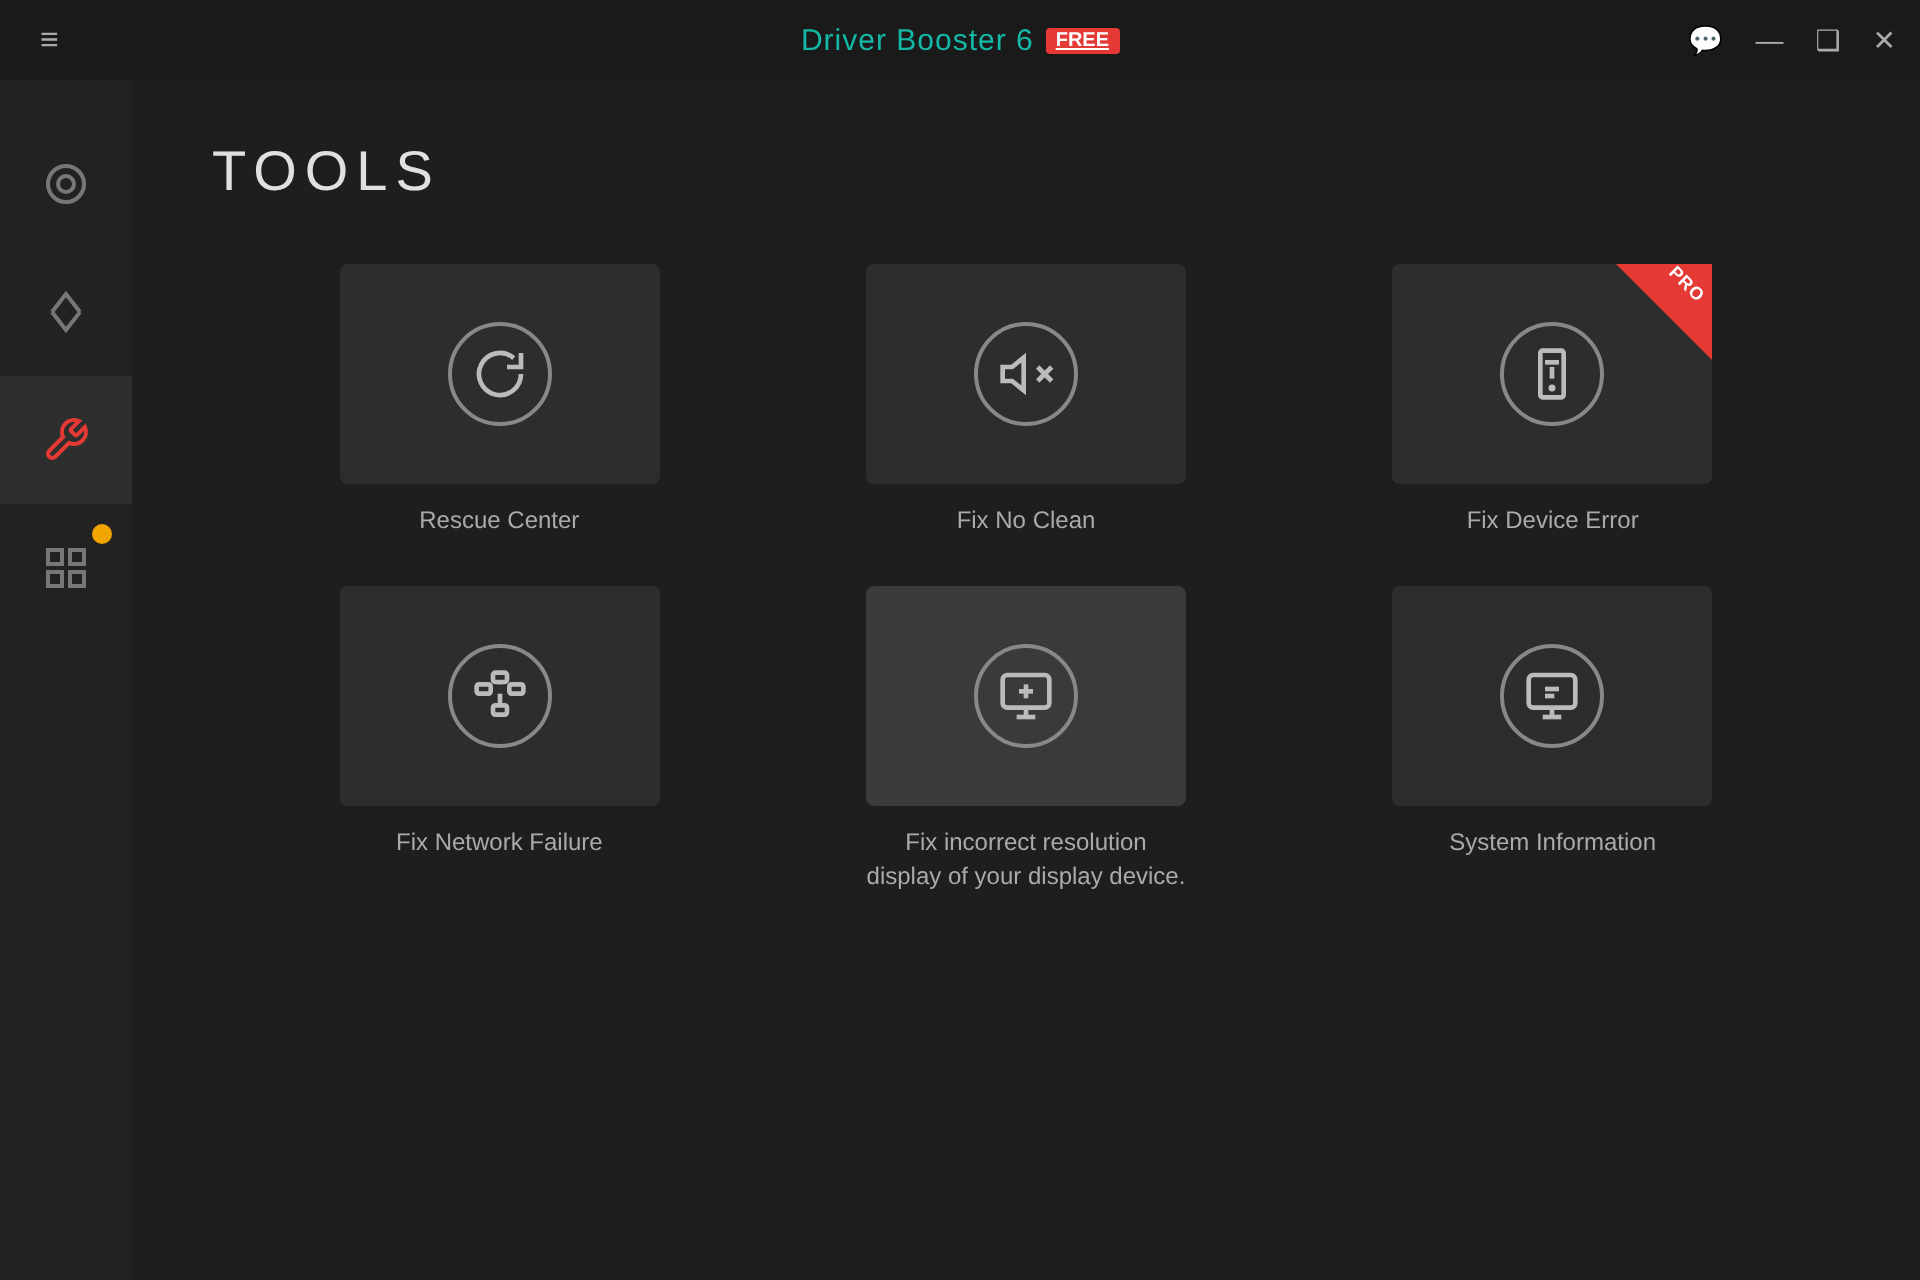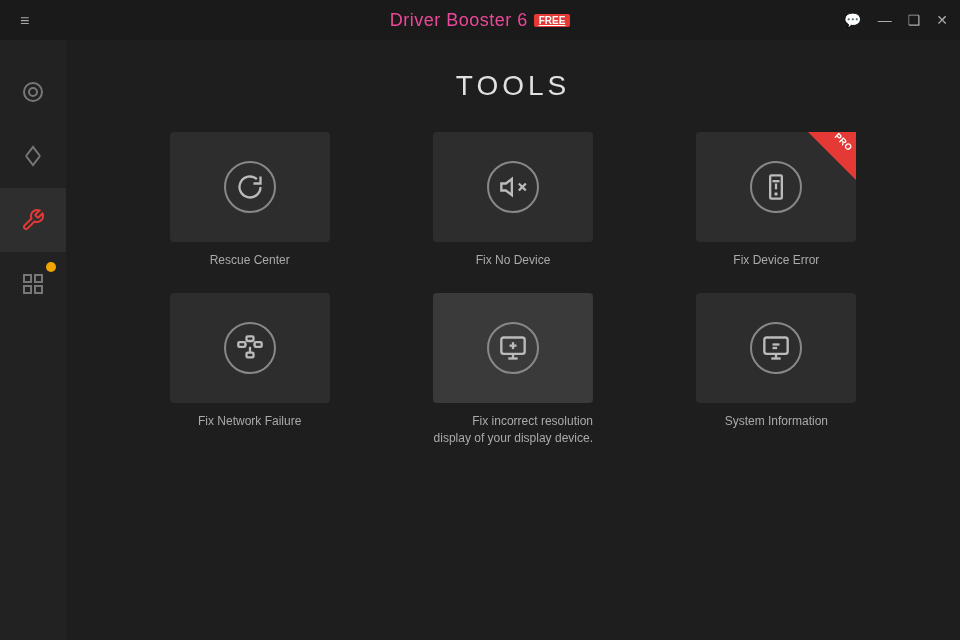--- a/index.html
+++ b/index.html
@@ -18,22 +18,22 @@
       position: absolute;
       top: 0; left: 0; right: 0;
       height: 40px;
       background: #1a1a1a;
       display: flex;
       align-items: center;
       justify-content: center;
       z-index: 10;
     }
     .title-bar-title {
-      font-size: 18px;
-      color: #ec4899;
+      font-size: 15px;
+      color: #14b8a6;
       letter-spacing: 0.5px;
     }
     .title-badge {
       background: #e53935;
       color: #fff;
       font-size: 10px;
       font-weight: bold;
       padding: 1px 5px;
       margin-left: 6px;
       border-radius: 2px;
@@ -110,21 +110,20 @@
       top: 40px;
       left: 66px;
       right: 0;
       bottom: 0;
       background: #1e1e1e;
       padding: 30px 40px;
       overflow-y: auto;
     }
 
     .page-title {
-      text-align: center;
       font-size: 28px;
       font-weight: 300;
       color: #e0e0e0;
       letter-spacing: 4px;
       margin-bottom: 30px;
     }
 
     .tools-grid {
       display: grid;
       grid-template-columns: repeat(3, 1fr);
@@ -185,21 +184,21 @@
       color: #fff;
       font-size: 9px;
       font-weight: bold;
       letter-spacing: 0.5px;
       transform: rotate(45deg);
     }
 
     .tool-label {
       font-size: 12px;
       color: #aaa;
-      text-align: right;
+      text-align: center;
       line-height: 1.4;
       max-width: 160px;
     }
   </style>
 </head>
 <body>
 
 <div class="title-bar">
   <span class="hamburger">≡</span>
   <span class="title-bar-title">Driver Booster 6</span>
@@ -260,21 +259,21 @@
     <div class="tool-item">
       <div class="tool-card">
         <div class="tool-icon">
           <svg width="28" height="28" viewBox="0 0 24 24" fill="none" stroke="#bbb" stroke-width="2">
             <polygon points="11 5 6 9 2 9 2 15 6 15 11 19 11 5"></polygon>
             <line x1="23" y1="9" x2="17" y2="15"></line>
             <line x1="17" y1="9" x2="23" y2="15"></line>
           </svg>
         </div>
       </div>
-      <span class="tool-label">Fix No Device</span>
+      <span class="tool-label">Fix No Clean</span>
     </div>
 
     <div class="tool-item">
       <div class="tool-card">
         <div class="pro-badge"></div>
         <span class="pro-badge-text">PRO</span>
         <div class="tool-icon">
           <svg width="28" height="28" viewBox="0 0 24 24" fill="none" stroke="#bbb" stroke-width="2">
             <rect x="7" y="2" width="10" height="20" rx="1"></rect>
             <line x1="12" y1="18" x2="12" y2="18" stroke-width="3" stroke-linecap="round"></line>

